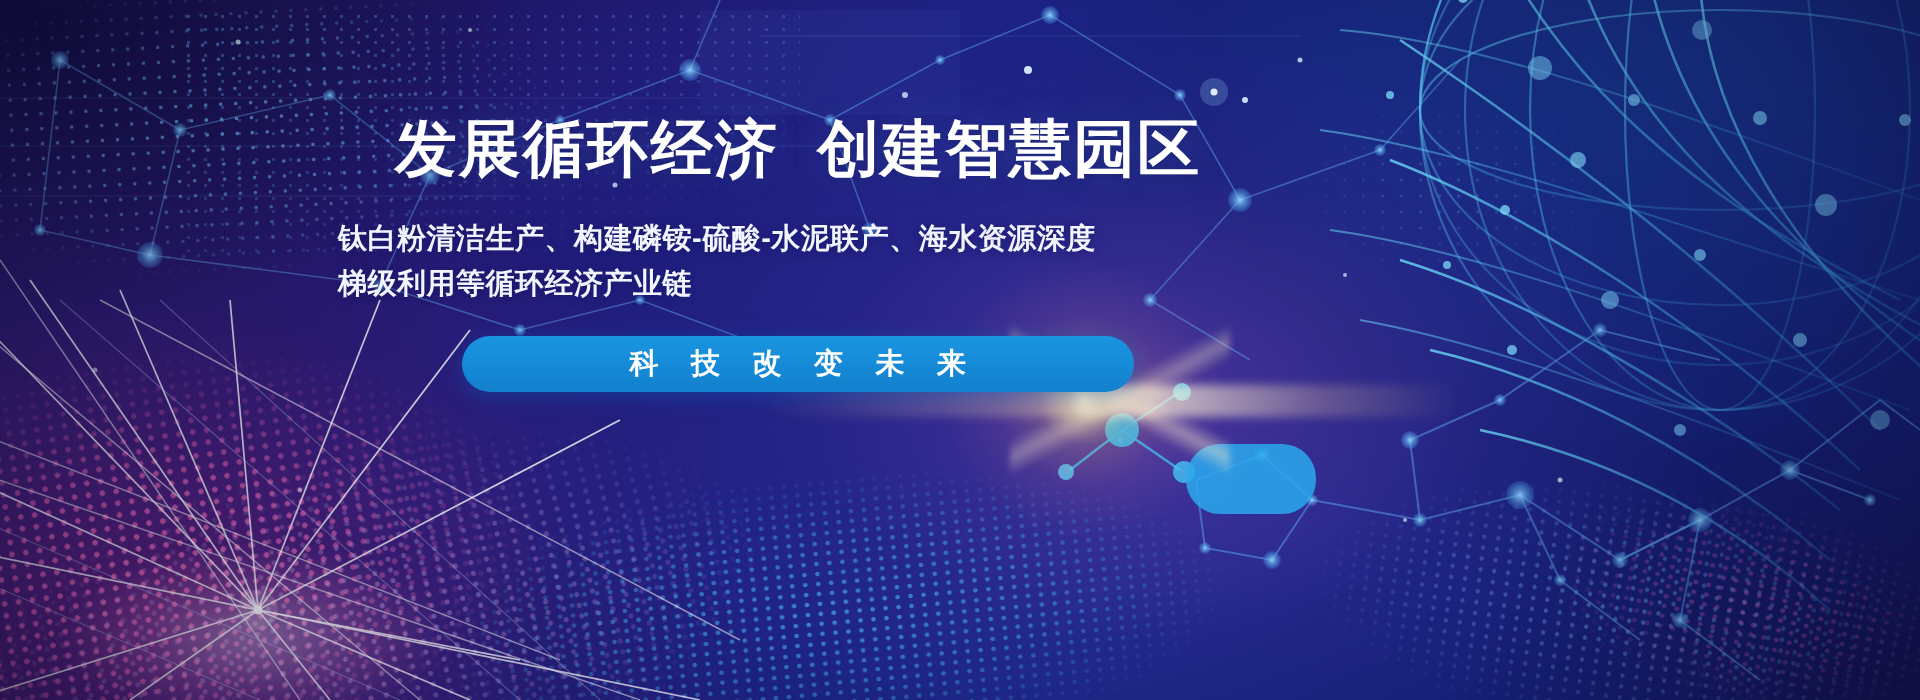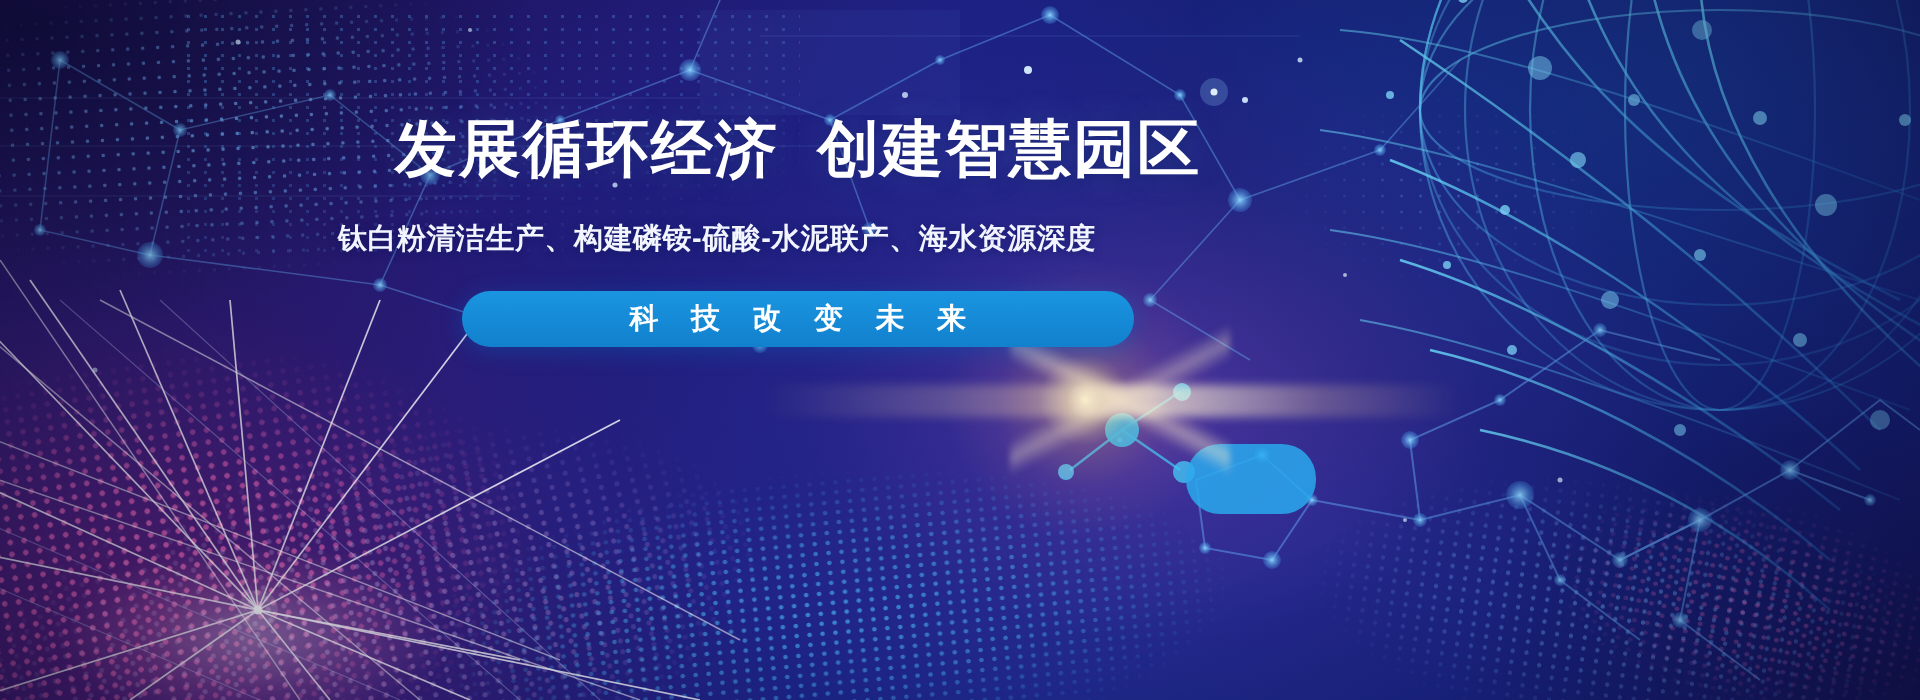--- a/index.html
+++ b/index.html
@@ -432,20 +432,21 @@
   <div class="flare-streak2"></div>
 
   <div class="bg-vig"></div>
 
   <div class="content">
 
     <h1 class="headline">发展循环经济  创建智慧园区</h1>
 
     <div class="subtitle">
       <span class="ln">钛白粉清洁生产、构建磷铵-硫酸-水泥联产、海水资源深度</span>
+      <span class="ln">梯级利用等循环经济产业链</span>
     </div>
 
     <button class="cta" type="button">
       <span class="sp">科</span>
       <span class="sp">技</span>
       <span class="sp">改</span>
       <span class="sp">变</span>
       <span class="sp">未</span>
       <span class="sp">来</span>
     </button>

